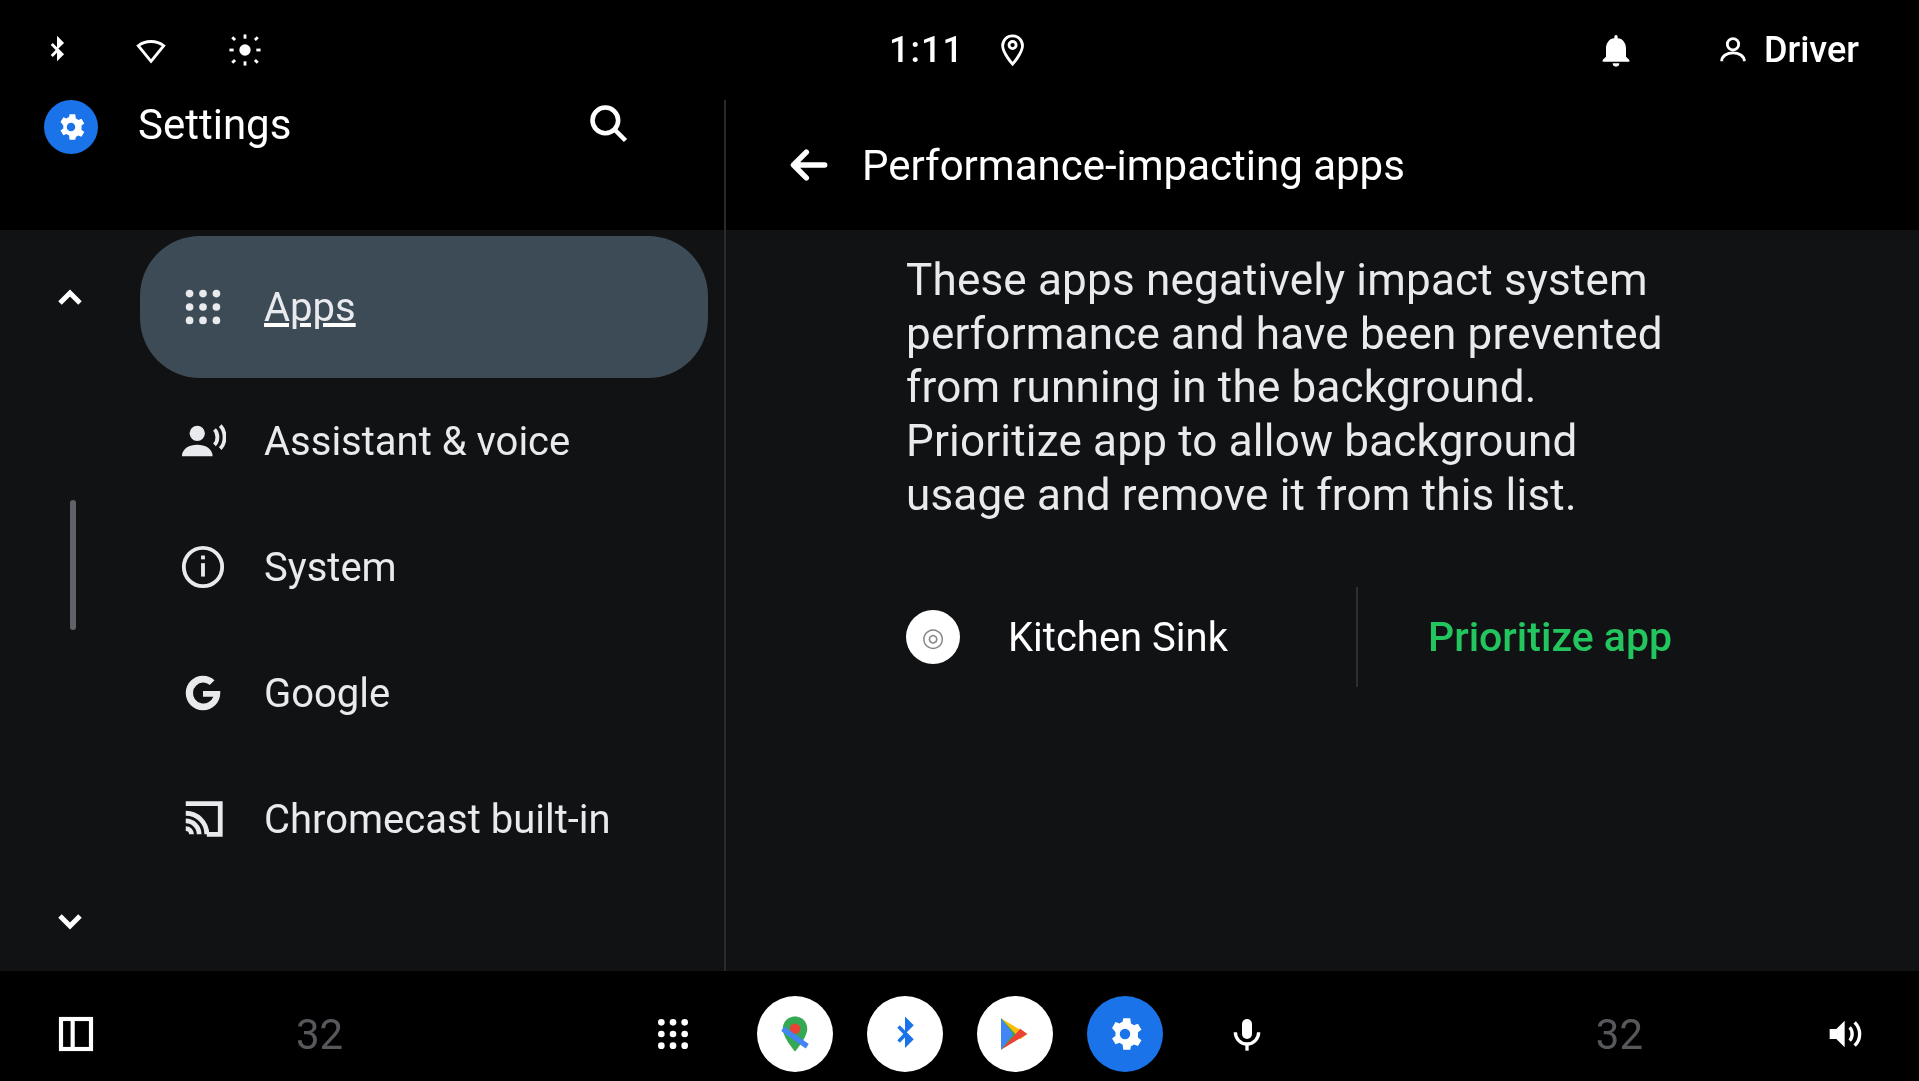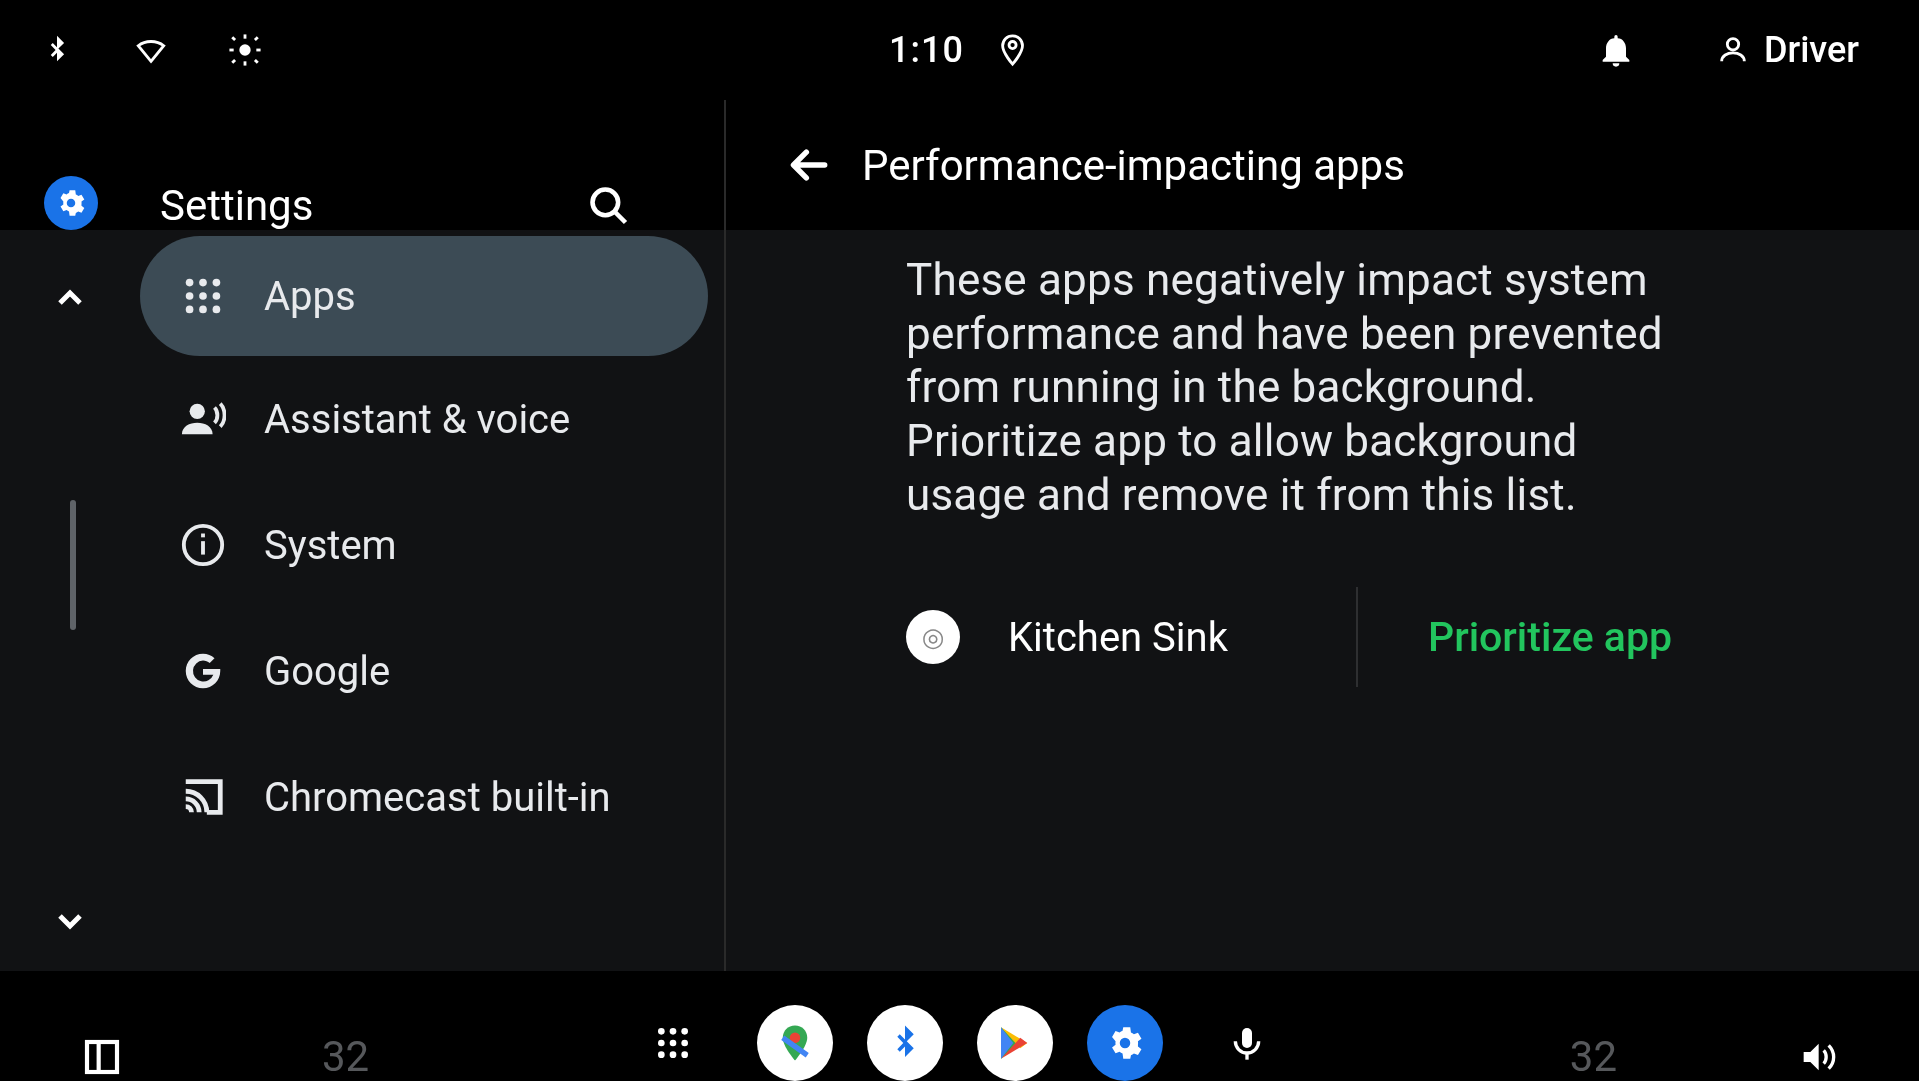--- a/index.html
+++ b/index.html
@@ -46,24 +46,24 @@
   
   .left-pane {
     width: 724px;
     display: flex;
     flex-direction: column;
     position: relative;
   }
   .left-header {
     height: 130px;
     display: flex;
-    align-items: flex-end;
+    align-items: flex-start;
     padding-left: 44px;
     padding-right: 51px;
-    gap: 62px;
+    gap: 40px;
   }
   .settings-gear-badge {
     width: 54px; height: 54px;
     background: #1a73e8;
     border-radius: 50%;
     display:flex; align-items:center; justify-content:center;
   }
   .settings-gear-badge svg { width: 34px; height: 34px; fill:#fff; }
   .settings-title { font-size: 42px; font-weight: 400; flex: 1; }
   .search-btn { width: 48px; height: 48px; display:flex; align-items:center; justify-content:center; margin-right: 40px; }
@@ -100,21 +100,21 @@
   .side-item {
     display: flex;
     align-items: center;
     gap: 38px;
     height: 126px;
     padding-left: 40px;
     border-radius: 60px;
     cursor: pointer;
   }
   .side-item.active { background: #3c4b55; }
-  .side-item.first { height: 120px; margin-top: 0; }
+  .side-item.first { height: 142px; margin-top: 0; text-decoration: underline; }
   .side-icon { width: 46px; height: 46px; flex-shrink:0; display:flex; align-items:center; justify-content:center; }
   .side-icon svg { width:100%; height:100%; fill:#e8eaed; }
   .side-label { font-size: 40px; font-weight: 400; color:#e8eaed; }
 
   
   .v-divider {
     width: 2px; background:#2a2a2a;
   }
 
   
@@ -173,22 +173,22 @@
     font-weight: 500;
     cursor:pointer;
   }
 
   
   .bottom-bar {
     position:absolute; left:0; bottom:0;
     width:100%; height:94px;
     background:#000;
     display:flex;
-    align-items:flex-end;
-    padding: 0 82px;
+    align-items:center;
+    padding: 0 56px;
   }
   .bb-side { width: 400px; display:flex; align-items:center; gap: 200px; }
   .bb-side.right { justify-content:flex-end; gap: 180px; }
   .temp { font-size: 42px; color:#56585b; font-weight:400; }
   .bb-icon { width:40px; height:40px; display:flex; align-items:center; justify-content:center; }
   .bb-icon svg { width:100%; height:100%; fill:#fff; }
   .bb-center {
     flex:1;
     display:flex; align-items:center; justify-content:center;
     gap: 34px;
@@ -227,21 +227,21 @@
             <line x1="23" y1="12" x2="20" y2="12"></line>
             <line x1="5" y1="5" x2="3" y2="3"></line>
             <line x1="21" y1="21" x2="19" y2="19"></line>
             <line x1="19" y1="5" x2="21" y2="3"></line>
             <line x1="3" y1="21" x2="5" y2="19"></line>
           </g>
         </svg>
     </span>
   </div>
   <div class="status-center">
-    <span class="clock">1:10</span>
+    <span class="clock">1:11</span>
     <span class="sb-icon">
       <svg viewBox="0 0 24 24">
           <path d="M12 2C8 2 5 5 5 9c0 5 7 13 7 13s7-8 7-13c0-4-3-7-7-7zm0 9a2.5 2.5 0 110-5 2.5 2.5 0 010 5z" fill="none" stroke="#fff" stroke-width="2"></path>
         </svg>
     </span>
   </div>
   <div class="status-right">
     <span class="sb-icon" style="width:40px;height:40px;">
       <svg viewBox="0 0 24 24">
           <path d="M12 22a2 2 0 002-2h-4a2 2 0 002 2zm6-6V11c0-3-2-6-5-6V4a1 1 0 10-2 0v1c-3 0-5 3-5 6v5l-2 2v1h16v-1l-2-2z"></path>

